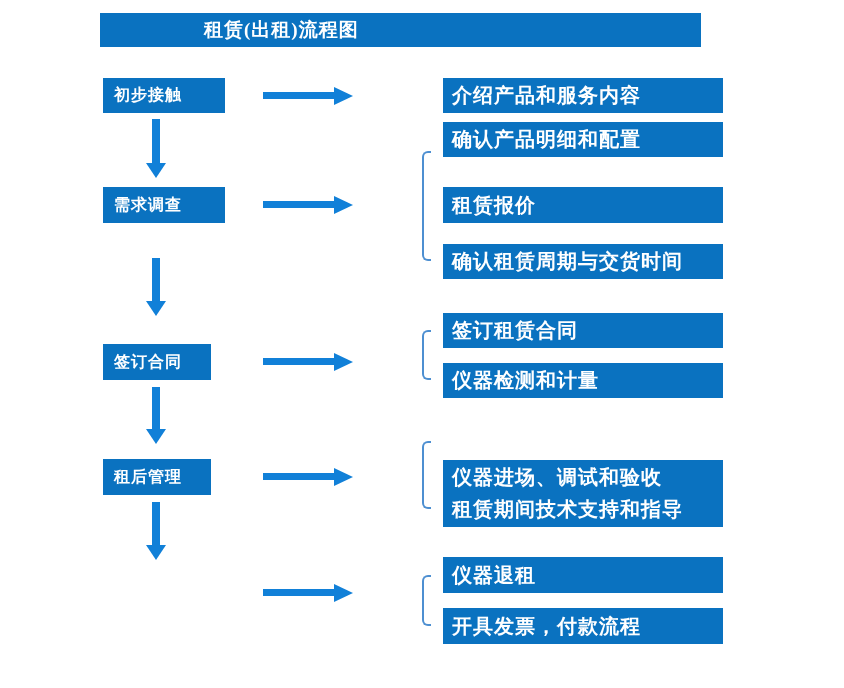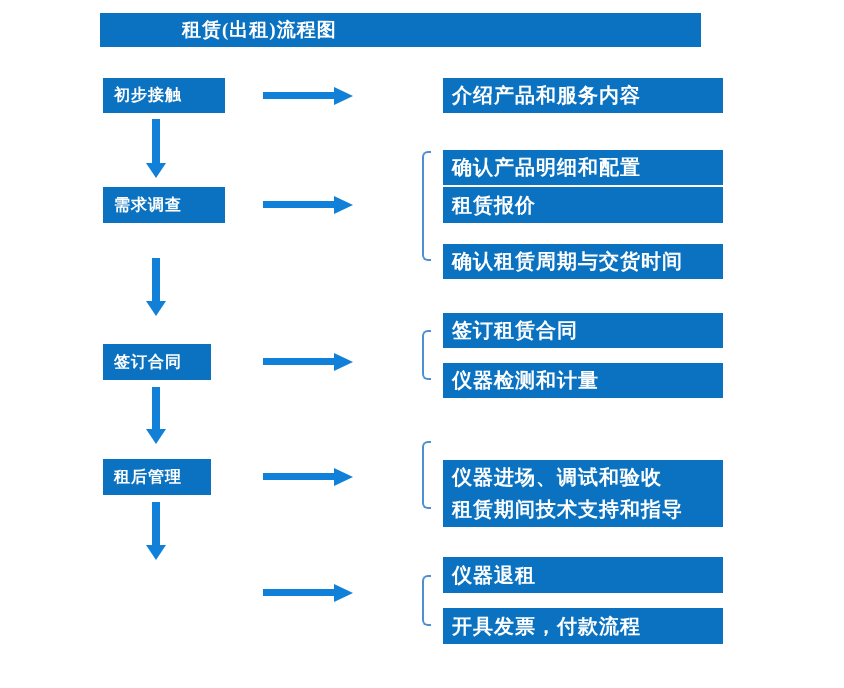--- a/index.html
+++ b/index.html
@@ -15,21 +15,21 @@
     background:#ffffff;
     font-family:"Liberation Serif","DejaVu Serif",serif;
     overflow:hidden;
   }
   .title-bar{
     position:absolute;left:100px;top:13px;width:601px;height:34px;
     background:var(--blue);color:var(--text);
     display:flex;align-items:center;
     font-weight:bold;font-size:19px;letter-spacing:1px;
   }
-  .title-bar .title-text{padding-left:82px;}
+  .title-bar .title-text{padding-left:104px;}
   .box{
     position:absolute;
     background:var(--blue);color:var(--text);
     display:flex;align-items:center;
     font-weight:bold;
     box-sizing:border-box;
   }
   .left-box{font-size:16px;letter-spacing:1px;padding-left:11px;width:122px;height:35px;left:103px;}
   .left-box.narrow{width:108px;}
   .right-box{font-size:20px;letter-spacing:1px;padding-left:9px;left:443px;width:280px;height:35px;}
@@ -104,21 +104,21 @@
     <div class="head"></div>
   </div>
 
   <div class="bracket" style="top:151px;height:110px;"></div>
   <div class="bracket" style="top:330px;height:50px;"></div>
   <div class="bracket" style="top:441px;height:68px;"></div>
   <div class="bracket" style="top:575px;height:51px;"></div>
 
   <div class="box right-box" style="top:78px;">介绍产品和服务内容</div>
 
-  <div class="box right-box" style="top:150px;">确认产品明细和配置</div>
+  <div class="box right-box" style="top:122px;">确认产品明细和配置</div>
   <div class="box right-box" style="top:187px;height:36px;">租赁报价</div>
   <div class="box right-box" style="top:244px;">确认租赁周期与交货时间</div>
 
   <div class="box right-box" style="top:313px;">签订租赁合同</div>
   <div class="box right-box" style="top:363px;">仪器检测和计量</div>
 
   <div class="box right-box" style="top:424px;margin-top:36px;">仪器进场、调试和验收</div>
   <div class="box right-box" style="top:491px;height:36px;">租赁期间技术支持和指导</div>
 
   <div class="box right-box" style="top:557px;height:36px;">仪器退租</div>

